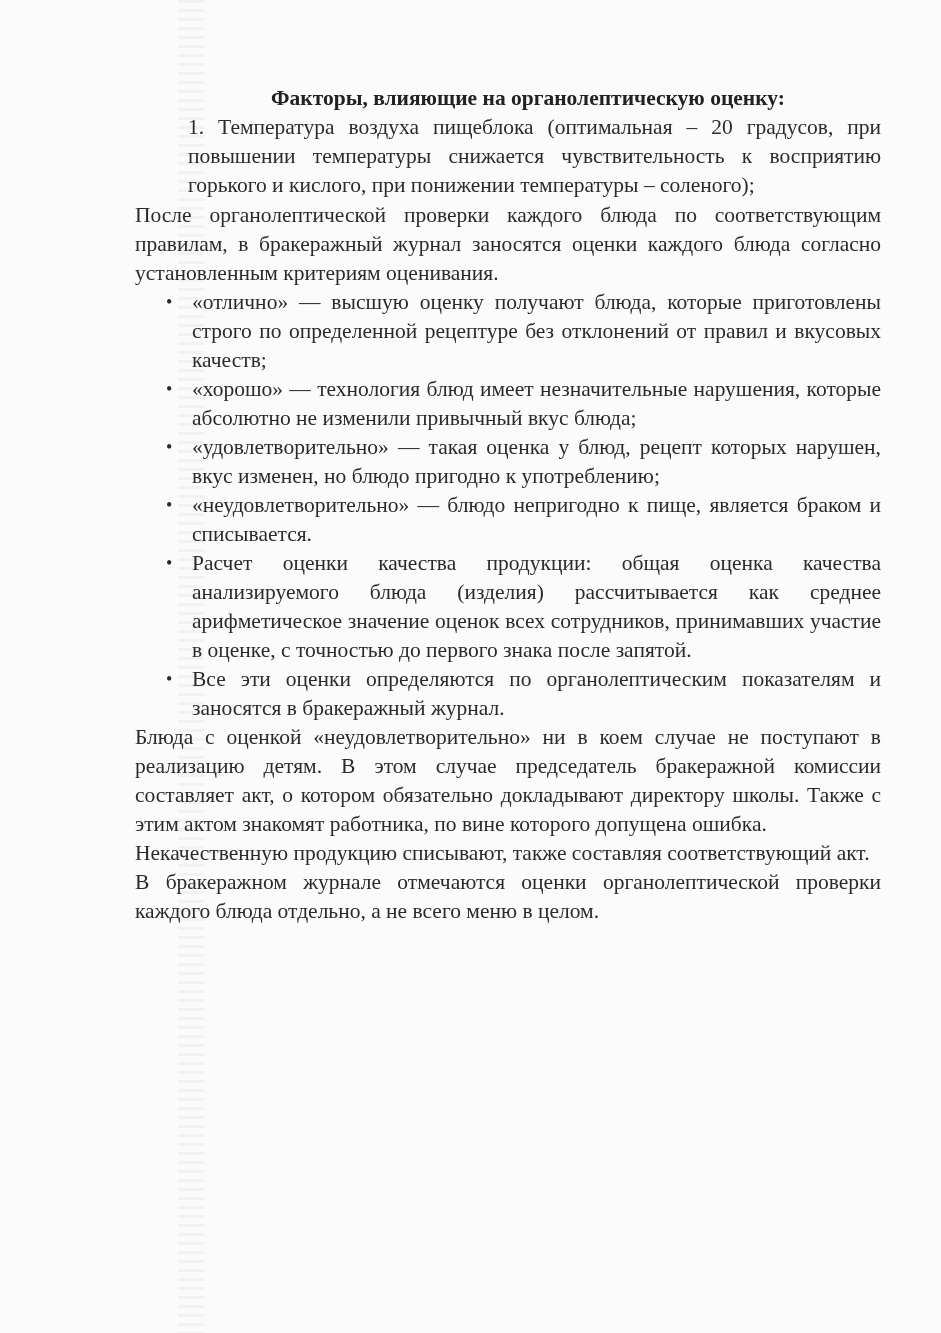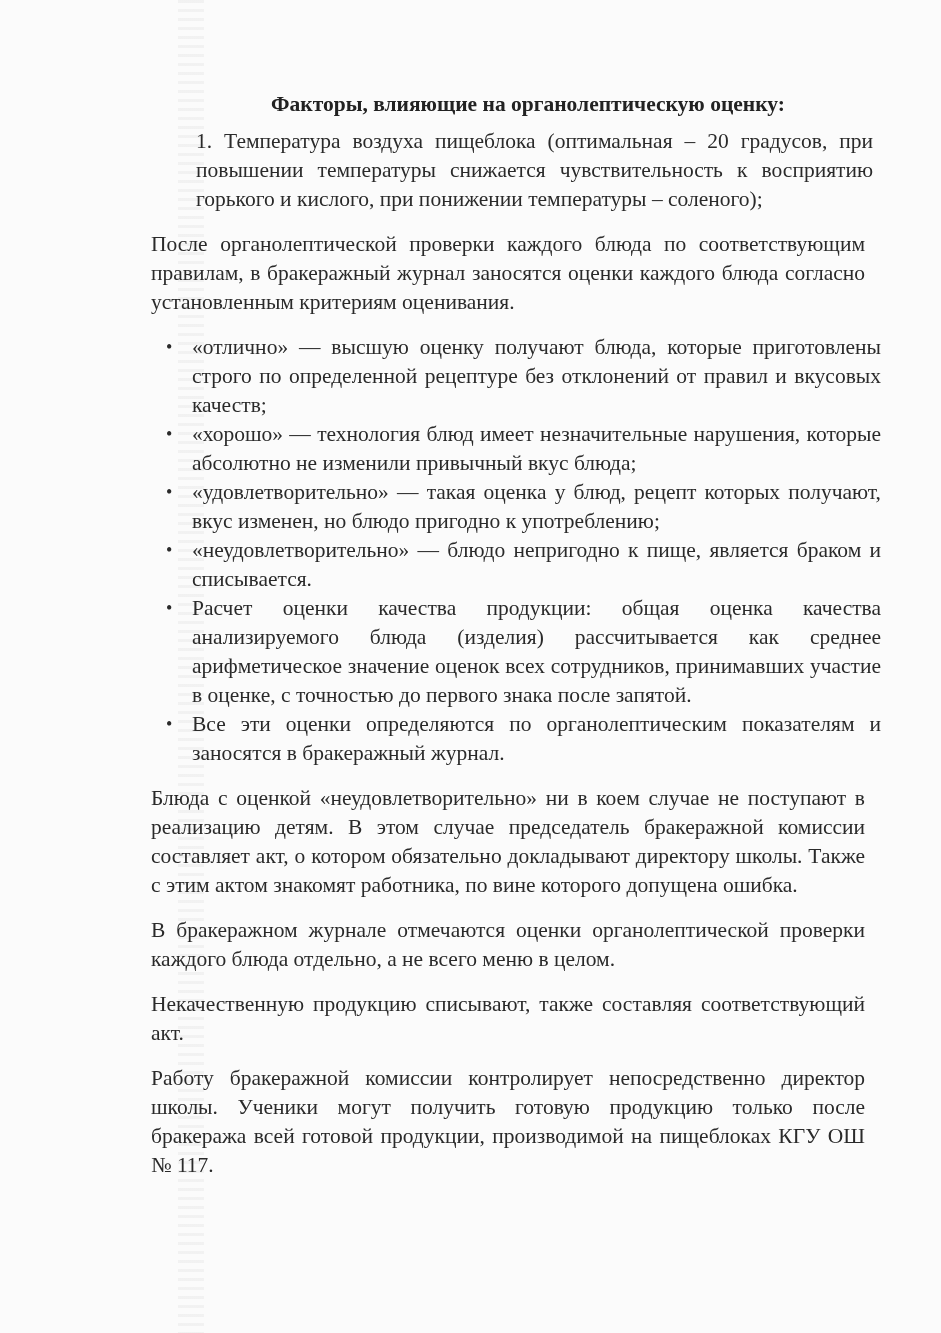--- a/index.html
+++ b/index.html
@@ -30,38 +30,38 @@
       top: 84px;
       width: 746px;
       font-size: 21.5px;
       line-height: 29px;
       text-align: justify;
     }
     h1, h2 {
       font-family: "Liberation Serif", serif;
       font-weight: bold;
       font-size: 21.5px;
-      margin: 6px;
+      margin: 0;
       line-height: 29px;
       text-align: center;
       color: #222;
     }
     h1 { padding-left: 40px; }
     .numbered {
       padding-left: 53px;
       margin: 0;
     }
     .numbered p {
-      margin: 8px;
+      margin: 0;
     }
     .section-2 {
       margin-top: 1px;
     }
     p.para {
-      margin: 16px;
+      margin: 0;
     }
     ul.criteria {
       list-style: none;
       margin: 0;
       padding: 0 0 0 57px;
     }
     ul.criteria li {
       position: relative;
       margin: 0;
     }
@@ -93,35 +93,34 @@
       <li>
         <span class="bullet">•</span>
         <span>«отлично» — высшую оценку получают блюда, которые приготовлены строго по определенной рецептуре без отклонений от правил и вкусовых качеств;</span>
       </li>
       <li>
         <span class="bullet">•</span>
         <span>«хорошо» — технология блюд имеет незначительные нарушения, которые абсолютно не изменили привычный вкус блюда;</span>
       </li>
       <li>
         <span class="bullet">•</span>
-        <span>«удовлетворительно» — такая оценка у блюд, рецепт которых получают, вкус изменен, но блюдо пригодно к употреблению;</span>
+        <span>«удовлетворительно» — такая оценка у блюд, рецепт которых нарушен, вкус изменен, но блюдо пригодно к употреблению;</span>
       </li>
       <li>
         <span class="bullet">•</span>
         <span>«неудовлетворительно» — блюдо непригодно к пище, является браком и списывается.</span>
       </li>
       <li>
         <span class="bullet">•</span>
         <span>Расчет оценки качества продукции: общая оценка качества анализируемого блюда (изделия) рассчитывается как среднее арифметическое значение оценок всех сотрудников, принимавших участие в оценке, с точностью до первого знака после запятой.</span>
       </li>
       <li>
         <span class="bullet">•</span>
         <span>Все эти оценки определяются по органолептическим показателям и заносятся в бракеражный журнал.</span>
       </li>
     </ul>
 
     <p class="para">Блюда с оценкой «неудовлетворительно» ни в коем случае не поступают в реализацию детям. В этом случае председатель бракеражной комиссии составляет акт, о котором обязательно докладывают директору школы. Также с этим актом знакомят работника, по вине которого допущена ошибка.</p>
+    <p class="para">Некачественную продукцию списывают, также составляя соответствующий акт.</p>
     <p class="para">В бракеражном журнале отмечаются оценки  органолептической проверки каждого блюда отдельно, а не всего меню в целом.</p>
-    <p class="para">Некачественную продукцию списывают, также составляя соответствующий акт.</p>
-    <p class="para">Работу бракеражной комиссии контролирует непосредственно директор школы. Ученики могут получить готовую продукцию только после бракеража всей готовой продукции, производимой на пищеблоках КГУ ОШ № 117.</p>
   </div>
 
 </div>
 
 </body></html>

